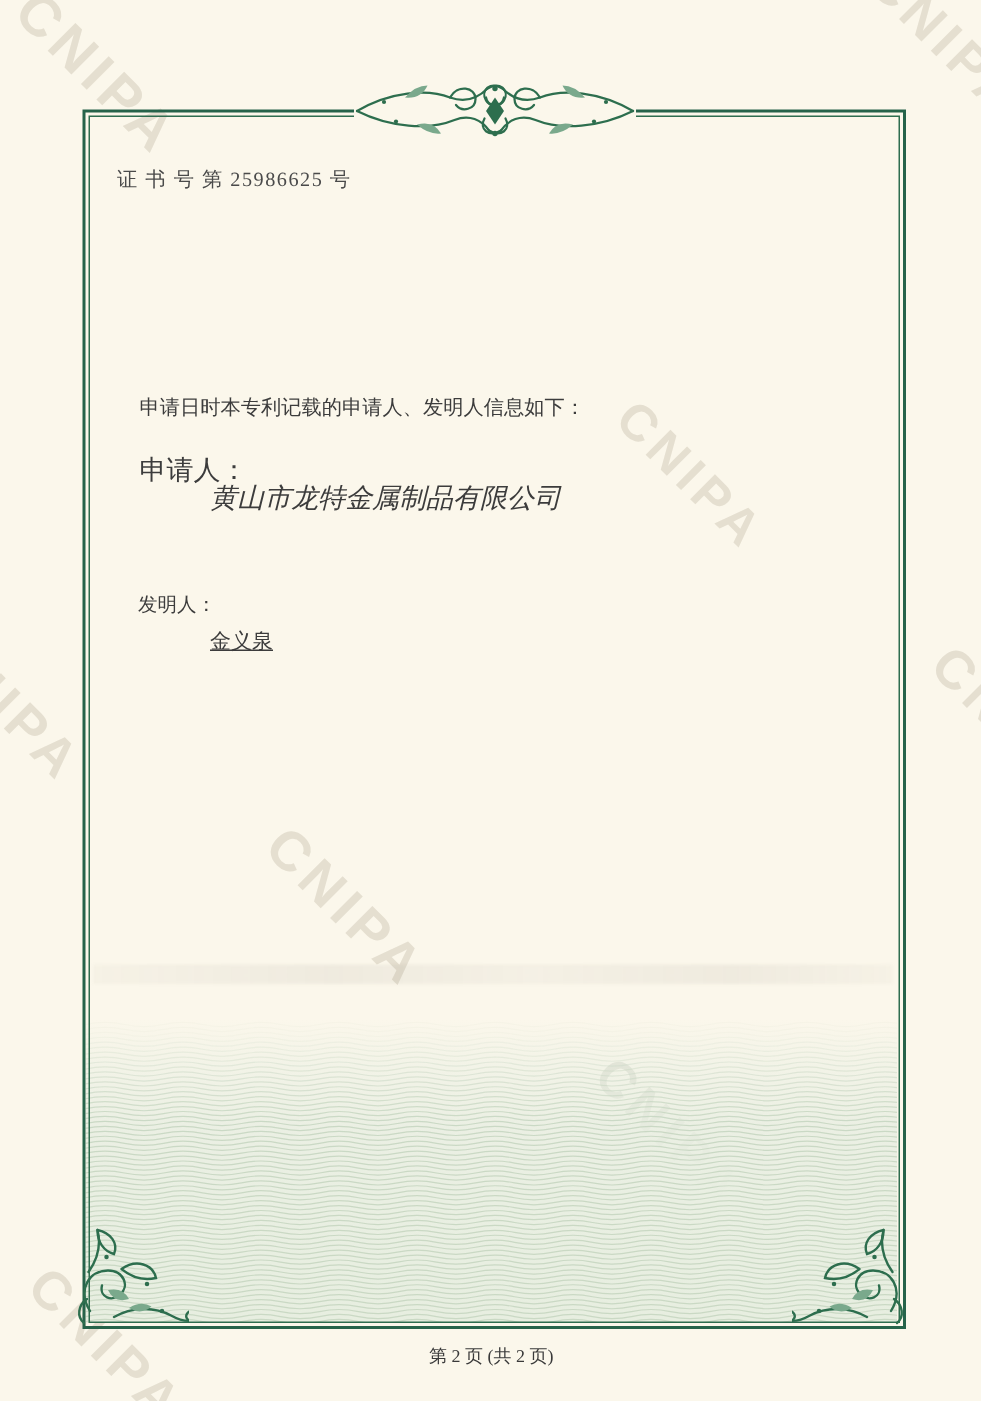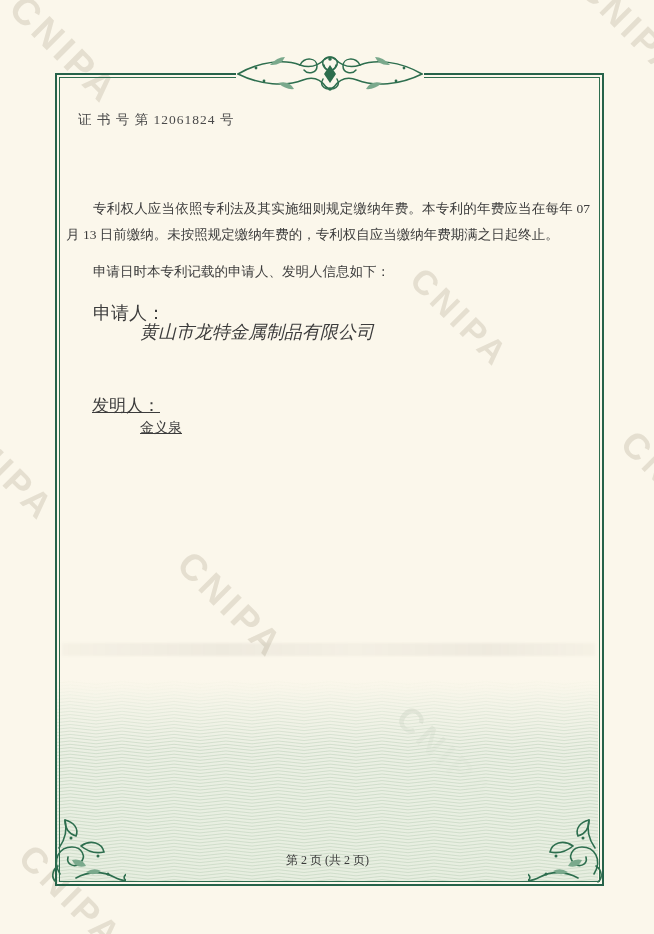--- a/index.html
+++ b/index.html
@@ -69,23 +69,23 @@
   }
 
   
   .txt{position:absolute;color:#3c3c3c;z-index:4;}
   .cert-no{left:78px;top:111px;font-size:13.5px;color:#4a4a4a;letter-spacing:1px;}
   .fee{left:66px;top:196px;width:524px;font-size:13.5px;line-height:25.5px;
        text-indent:2em;text-align:justify;}
   .intro{left:66px;top:263px;width:524px;font-size:13.5px;text-indent:2em;}
   .applicant-label{left:93px;top:301px;font-size:18px;}
   .applicant-name{left:140px;top:320px;font-size:18px;font-style:italic;}
-  .inventor-label{left:92px;top:394px;font-size:17px;text-decoration:underline;}
+  .inventor-label{left:92px;top:394px;font-size:13px;}
   .inventor-name{left:140px;top:419px;font-size:14px;text-decoration:underline;}
-  .footer{left:55px;top:852px;width:545px;text-align:center;font-size:12px;color:#3a3a3a;z-index:4;}
+  .footer{left:55px;top:896px;width:545px;text-align:center;font-size:12px;color:#3a3a3a;z-index:4;}
 </style>
 </head>
 <body>
 
 <div class="page">
 
   <span class="wm wm1">CNIPA</span>
   <span class="wm wm2">CNIPA</span>
   <span class="wm wm3">CNIPA</span>
   <span class="wm wm4">CNIPA</span>
@@ -230,23 +230,22 @@
       <path d="M26,44 q10,-2 14,6 q-10,3 -14,-6"></path>
       <path d="M40,56 q8,-5 15,-1 q-7,6 -15,1"></path>
     </g>
     <g fill="#2d6e4e">
       <circle cx="25" cy="22" r="1.5"></circle>
       <circle cx="52" cy="40" r="1.5"></circle>
       <circle cx="62" cy="58" r="1.5"></circle>
     </g>
   </svg>
 
-  <div class="txt cert-no">证 书 号 第 12061824 号</div>
-
-  <div class="txt fee">专利权人应当依照专利法及其实施细则规定缴纳年费。本专利的年费应当在每年 07 月 13 日前缴纳。未按照规定缴纳年费的，专利权自应当缴纳年费期满之日起终止。</div>
+  <div class="txt cert-no">证 书 号 第 25986625 号</div>
+
 
   <div class="txt intro">申请日时本专利记载的申请人、发明人信息如下：</div>
 
   <div class="txt applicant-label">申请人：</div>
   <div class="txt applicant-name">黄山市龙特金属制品有限公司</div>
 
   <div class="txt inventor-label">发明人：</div>
   <div class="txt inventor-name">金义泉</div>
 
   <div class="txt footer">第 2 页 (共 2 页)</div>

